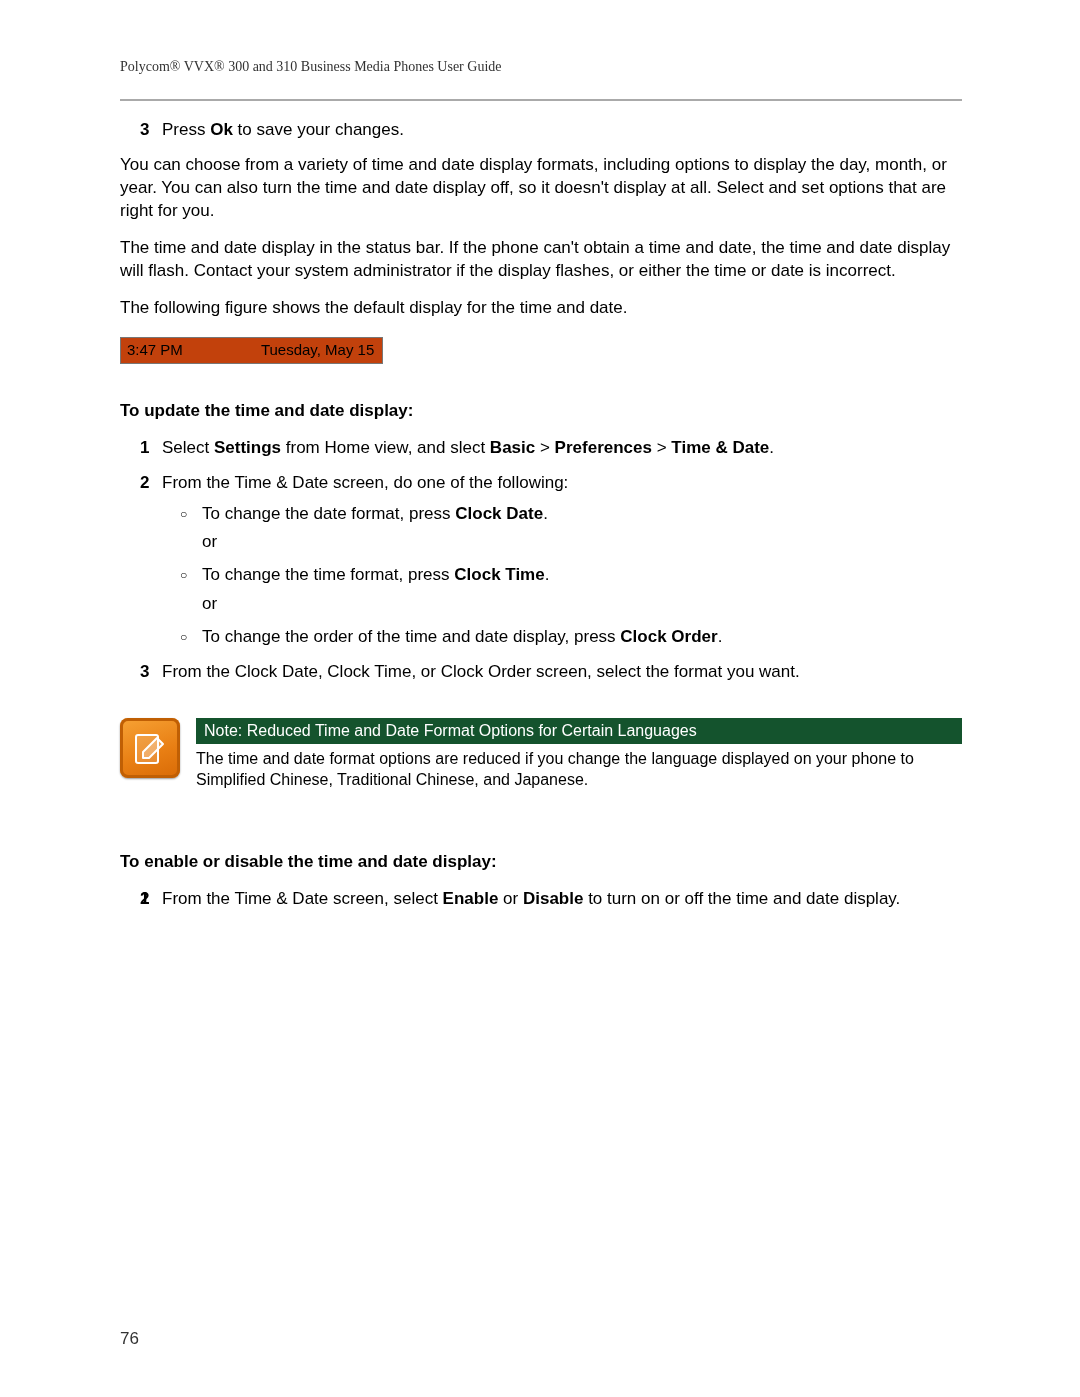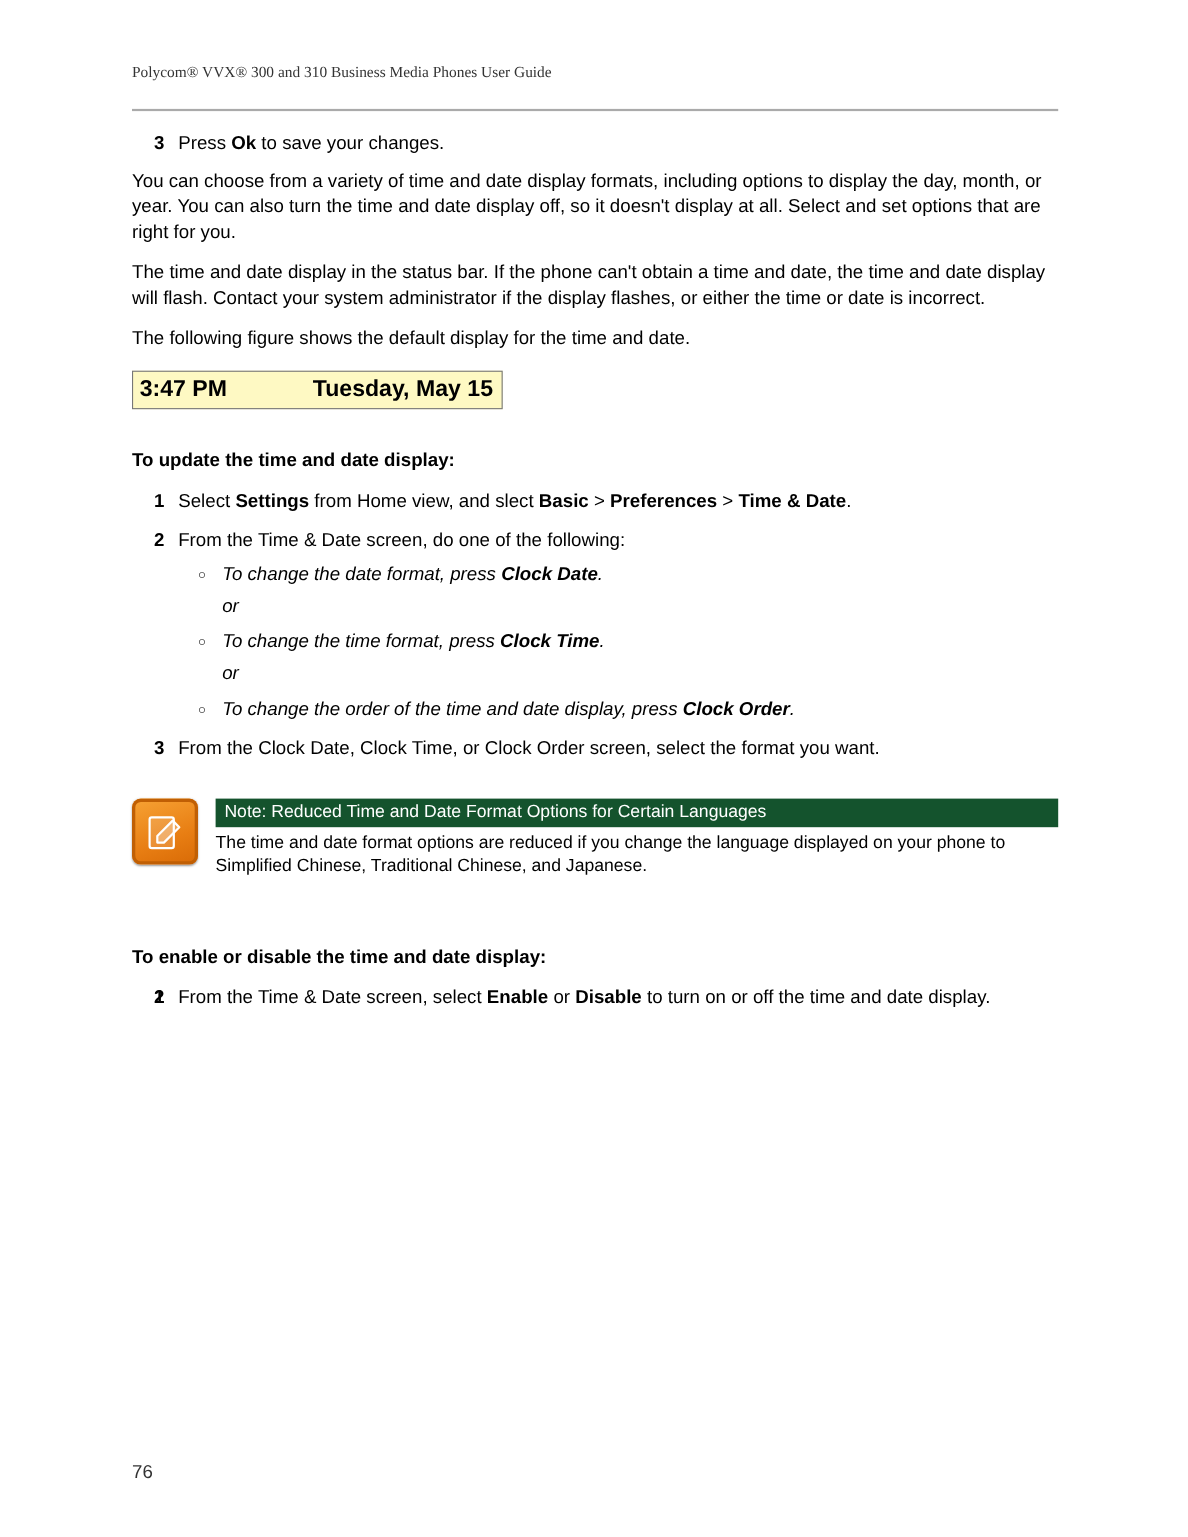--- a/index.html
+++ b/index.html
@@ -54,21 +54,20 @@
     margin: 0 0 14px 0;
   }
   .sub-head {
     font-weight: bold;
     margin: 30px 0 14px 0;
   }
   ul.sub {
     list-style: none;
     padding: 0;
     margin: 8px 0 2px 0;
-    font-style: italic;
   }
   ul.sub > li {
     padding-left: 40px;
     position: relative;
     margin-bottom: 10px;
   }
   ul.sub > li::before {
     content: "○";
     position: absolute;
     left: 18px;
@@ -76,26 +75,25 @@
     font-size: 12px;
     line-height: 18px;
   }
   .or {
     display: block;
     margin-top: 6px;
   }
   .figure {
     display: inline-flex;
     border: 1px solid #777;
-    background: #fef9c3;
+    background: #c2410c;
     font-family: Tahoma, Verdana, sans-serif;
-    font-size: 21px;
+    font-size: 15px;
     color: #000;
     margin: 4px 0 6px 0;
-    font-weight: bold;
   }
   .figure .t-left {
     padding: 2px 70px 2px 6px;
     border-right: 0;
   }
   .figure .t-right {
     padding: 2px 8px 2px 8px;
   }
   .note-block {
     display: flex;

